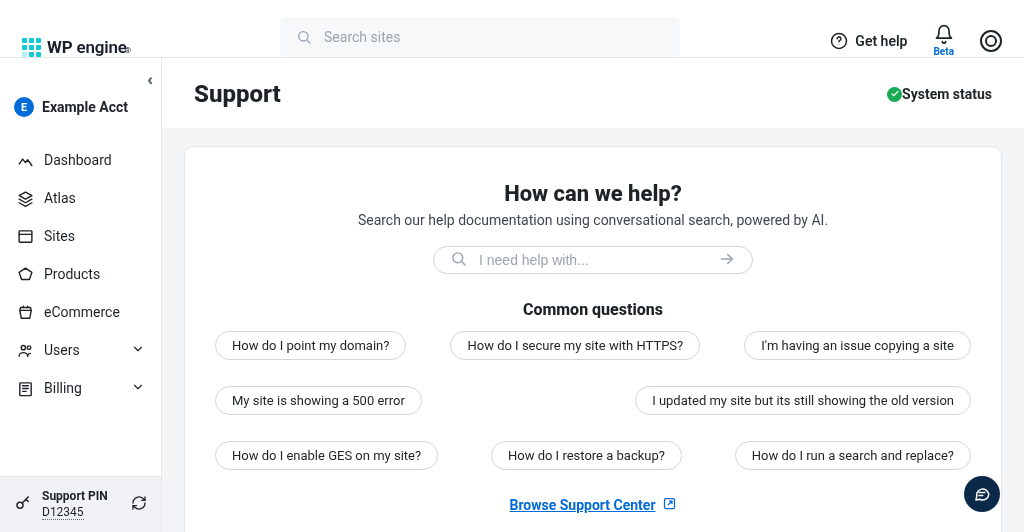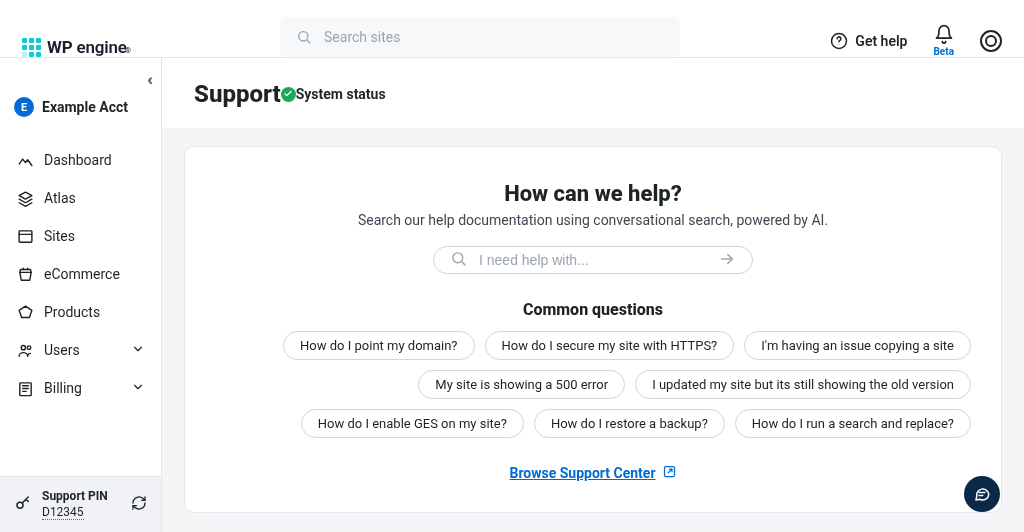--- a/index.html
+++ b/index.html
@@ -39,35 +39,35 @@
   .nav li .chev{margin-left:auto;}
 
   .pin{margin:0 -10px -12px;background:#f0f2f5;border-top:1px solid #e4e7ec;padding:12px 14px;display:flex;align-items:center;gap:10px;}
   .pin-txt{display:flex;flex-direction:column;gap:2px;}
   .pin-label{font-size:12px;font-weight:700;}
   .pin-value{font-size:12px;border-bottom:1px dotted #5b6b7c;align-self:flex-start;text-align:right;}
   .pin-refresh{margin-left:auto;}
 
   
   .main{flex:1;background:#f3f5f7;display:flex;flex-direction:column;overflow-y:auto;}
-  .page-head{background:#fff;padding:22px 32px 20px;display:flex;align-items:center;}
+  .page-head{background:#fff;padding:22px 32px 20px;display:flex;align-items:center;justify-content:space-between;}
   .page-title{font-size:24px;font-weight:800;margin:0;}
   .status{display:flex;align-items:center;font-size:14px;font-weight:700;}
   .status-dot{width:15px;height:15px;border-radius:50%;background:#1aaa55;display:flex;align-items:center;justify-content:center;}
   .status-dot svg{display:block;}
 
   .card{background:#fff;border:1px solid #e4e7ec;border-radius:10px;margin:18px 22px;padding:30px 30px 30px;text-align:center;}
   .card-title{font-size:22px;font-weight:800;margin:4px 0 6px;}
   .card-sub{font-size:14px;color:#3d4852;margin:0 0 18px;}
   .hs{width:320px;height:28px;border:1.5px solid #cfd6de;border-radius:22px;margin:0 auto;display:flex;align-items:center;padding:0 16px;gap:10px;color:#9aa5b1;font-size:14px;}
   .hs input{flex:1;border:none;outline:none;background:transparent;font-size:14px;color:#1d2327;}
   .hs input::placeholder{color:#9aa5b1;}
 
   .cq-title{font-size:16px;font-weight:800;margin:26px 0 12px;}
-  .chips{display:flex;flex-wrap:wrap;justify-content:flex-end;gap:10px;}
+  .chips{display:flex;flex-wrap:wrap;justify-content:space-between;gap:26px;}
   .chip{border:1px solid #cfd6de;border-radius:18px;padding:6px 16px;font-size:13px;cursor:pointer;background:#fff;}
 
   .browse{display:inline-flex;align-items:center;gap:6px;margin-top:26px;color:#006bd6;font-weight:700;font-size:14px;text-decoration:underline;}
   .browse svg{}
 
   .fab{position:fixed;right:24px;bottom:20px;width:36px;height:36px;border-radius:50%;background:#0b2a4a;color:#fff;display:flex;align-items:center;justify-content:center;cursor:pointer;}
 
   svg{stroke:currentColor;fill:none;stroke-width:2;stroke-linecap:round;stroke-linejoin:round;}
 </style>
 </head>
@@ -156,34 +156,34 @@
             <svg viewBox="0 0 24 24" width="17" height="17">
               <rect x="3" y="4" width="18" height="16" rx="1"></rect>
               <path d="M3 9h18"></path>
             </svg>
           </span>
         <span>Sites</span>
       </li>
       <li>
         <span class="nav-ico">
             <svg viewBox="0 0 24 24" width="17" height="17">
+              <path d="M12 3l9 6-3.5 10h-11L3 9l9-6z"></path>
+            </svg>
+          </span>
+        <span>Products</span>
+      </li>
+      <li>
+        <span class="nav-ico">
+            <svg viewBox="0 0 24 24" width="17" height="17">
               <path d="M4 9h16l-2 11H6L4 9z"></path>
               <path d="M4 9l1-4h14l1 4"></path>
               <path d="M9 5V3m6 2V3"></path>
             </svg>
           </span>
         <span>eCommerce</span>
-      </li>
-      <li>
-        <span class="nav-ico">
-            <svg viewBox="0 0 24 24" width="17" height="17">
-              <path d="M12 3l9 6-3.5 10h-11L3 9l9-6z"></path>
-            </svg>
-          </span>
-        <span>Products</span>
       </li>
       <li>
         <span class="nav-ico">
             <svg viewBox="0 0 24 24" width="17" height="17">
               <circle cx="9" cy="8" r="3"></circle>
               <path d="M3 20c0-3 3-5 6-5s6 2 6 5"></path>
               <circle cx="17" cy="8" r="2.5"></circle>
               <path d="M15 20c0-2 1.5-4 4-4"></path>
             </svg>
           </span>

